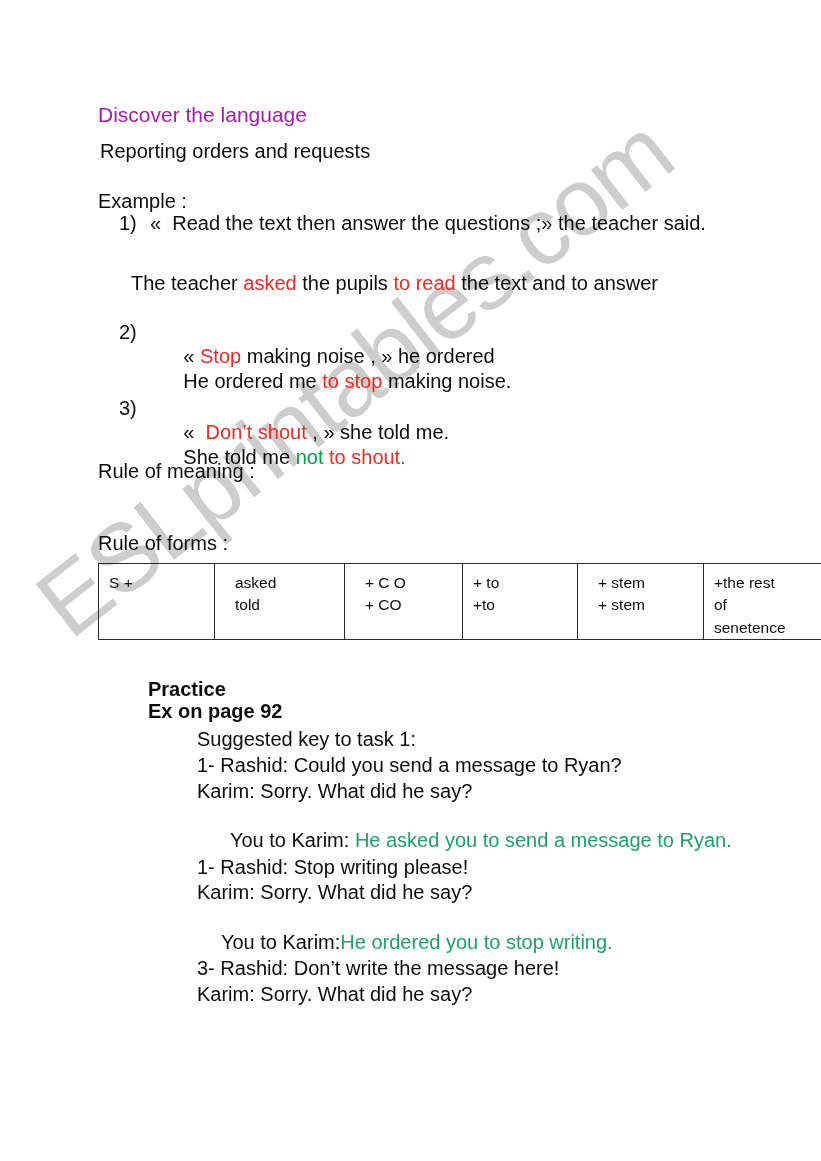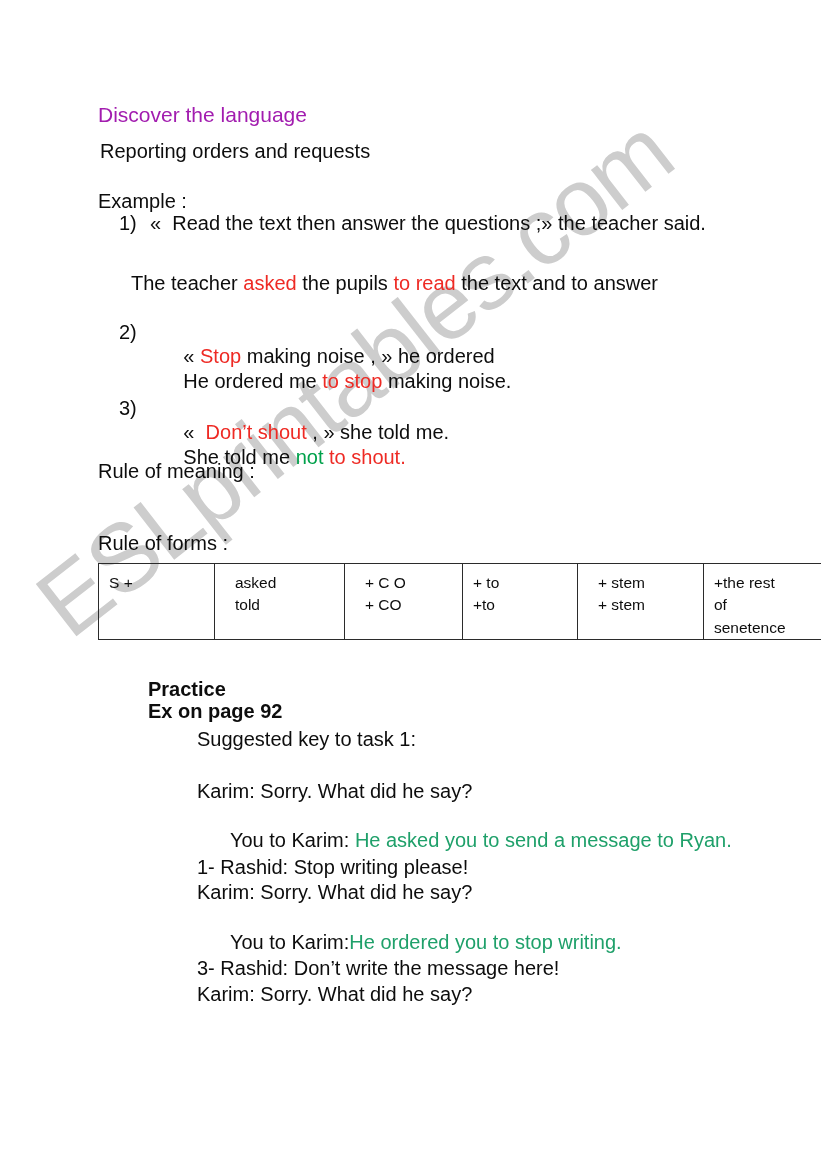--- a/index.html
+++ b/index.html
@@ -134,28 +134,29 @@
     </div>
 
     <div class="line" style="left:98px; top:459px;">Rule of meaning :</div>
 
     <div class="line" style="left:98px; top:531px;">Rule of forms :</div>
 
     <div class="line bold" style="left:148px; top:677px;">Practice</div>
     <div class="line bold" style="left:148px; top:699px;">Ex on page 92</div>
     <div class="line" style="left:197px; top:727px;">Suggested key to task 1:</div>
 
+    <div class="line" style="left:197px; top:753px;">1- Rashid: Could you send a message to Ryan?</div>
     <div class="line" style="left:197px; top:779px;">Karim: Sorry. What did he say?</div>
     <div class="line" style="left:197px; top:804px;">
       <span>You to Karim: </span><span class="grn">He asked you to send a message to Ryan.</span>
     </div>
 
     <div class="line" style="left:197px; top:855px;">1- Rashid: Stop writing please!</div>
     <div class="line" style="left:197px; top:880px;">Karim: Sorry. What did he say?</div>
-    <div class="line" style="left:197px; top:906px;">
+    <div class="line" style="left:188px; top:906px;">
       <span>You to Karim:</span><span class="grn">He ordered you to stop writing.</span>
     </div>
 
     <div class="line" style="left:197px; top:956px;">3- Rashid: Don’t write the message here!</div>
     <div class="line" style="left:197px; top:982px;">Karim: Sorry. What did he say?</div>
 
   </div>
 
   <table id="rule-table">
     <tbody>

